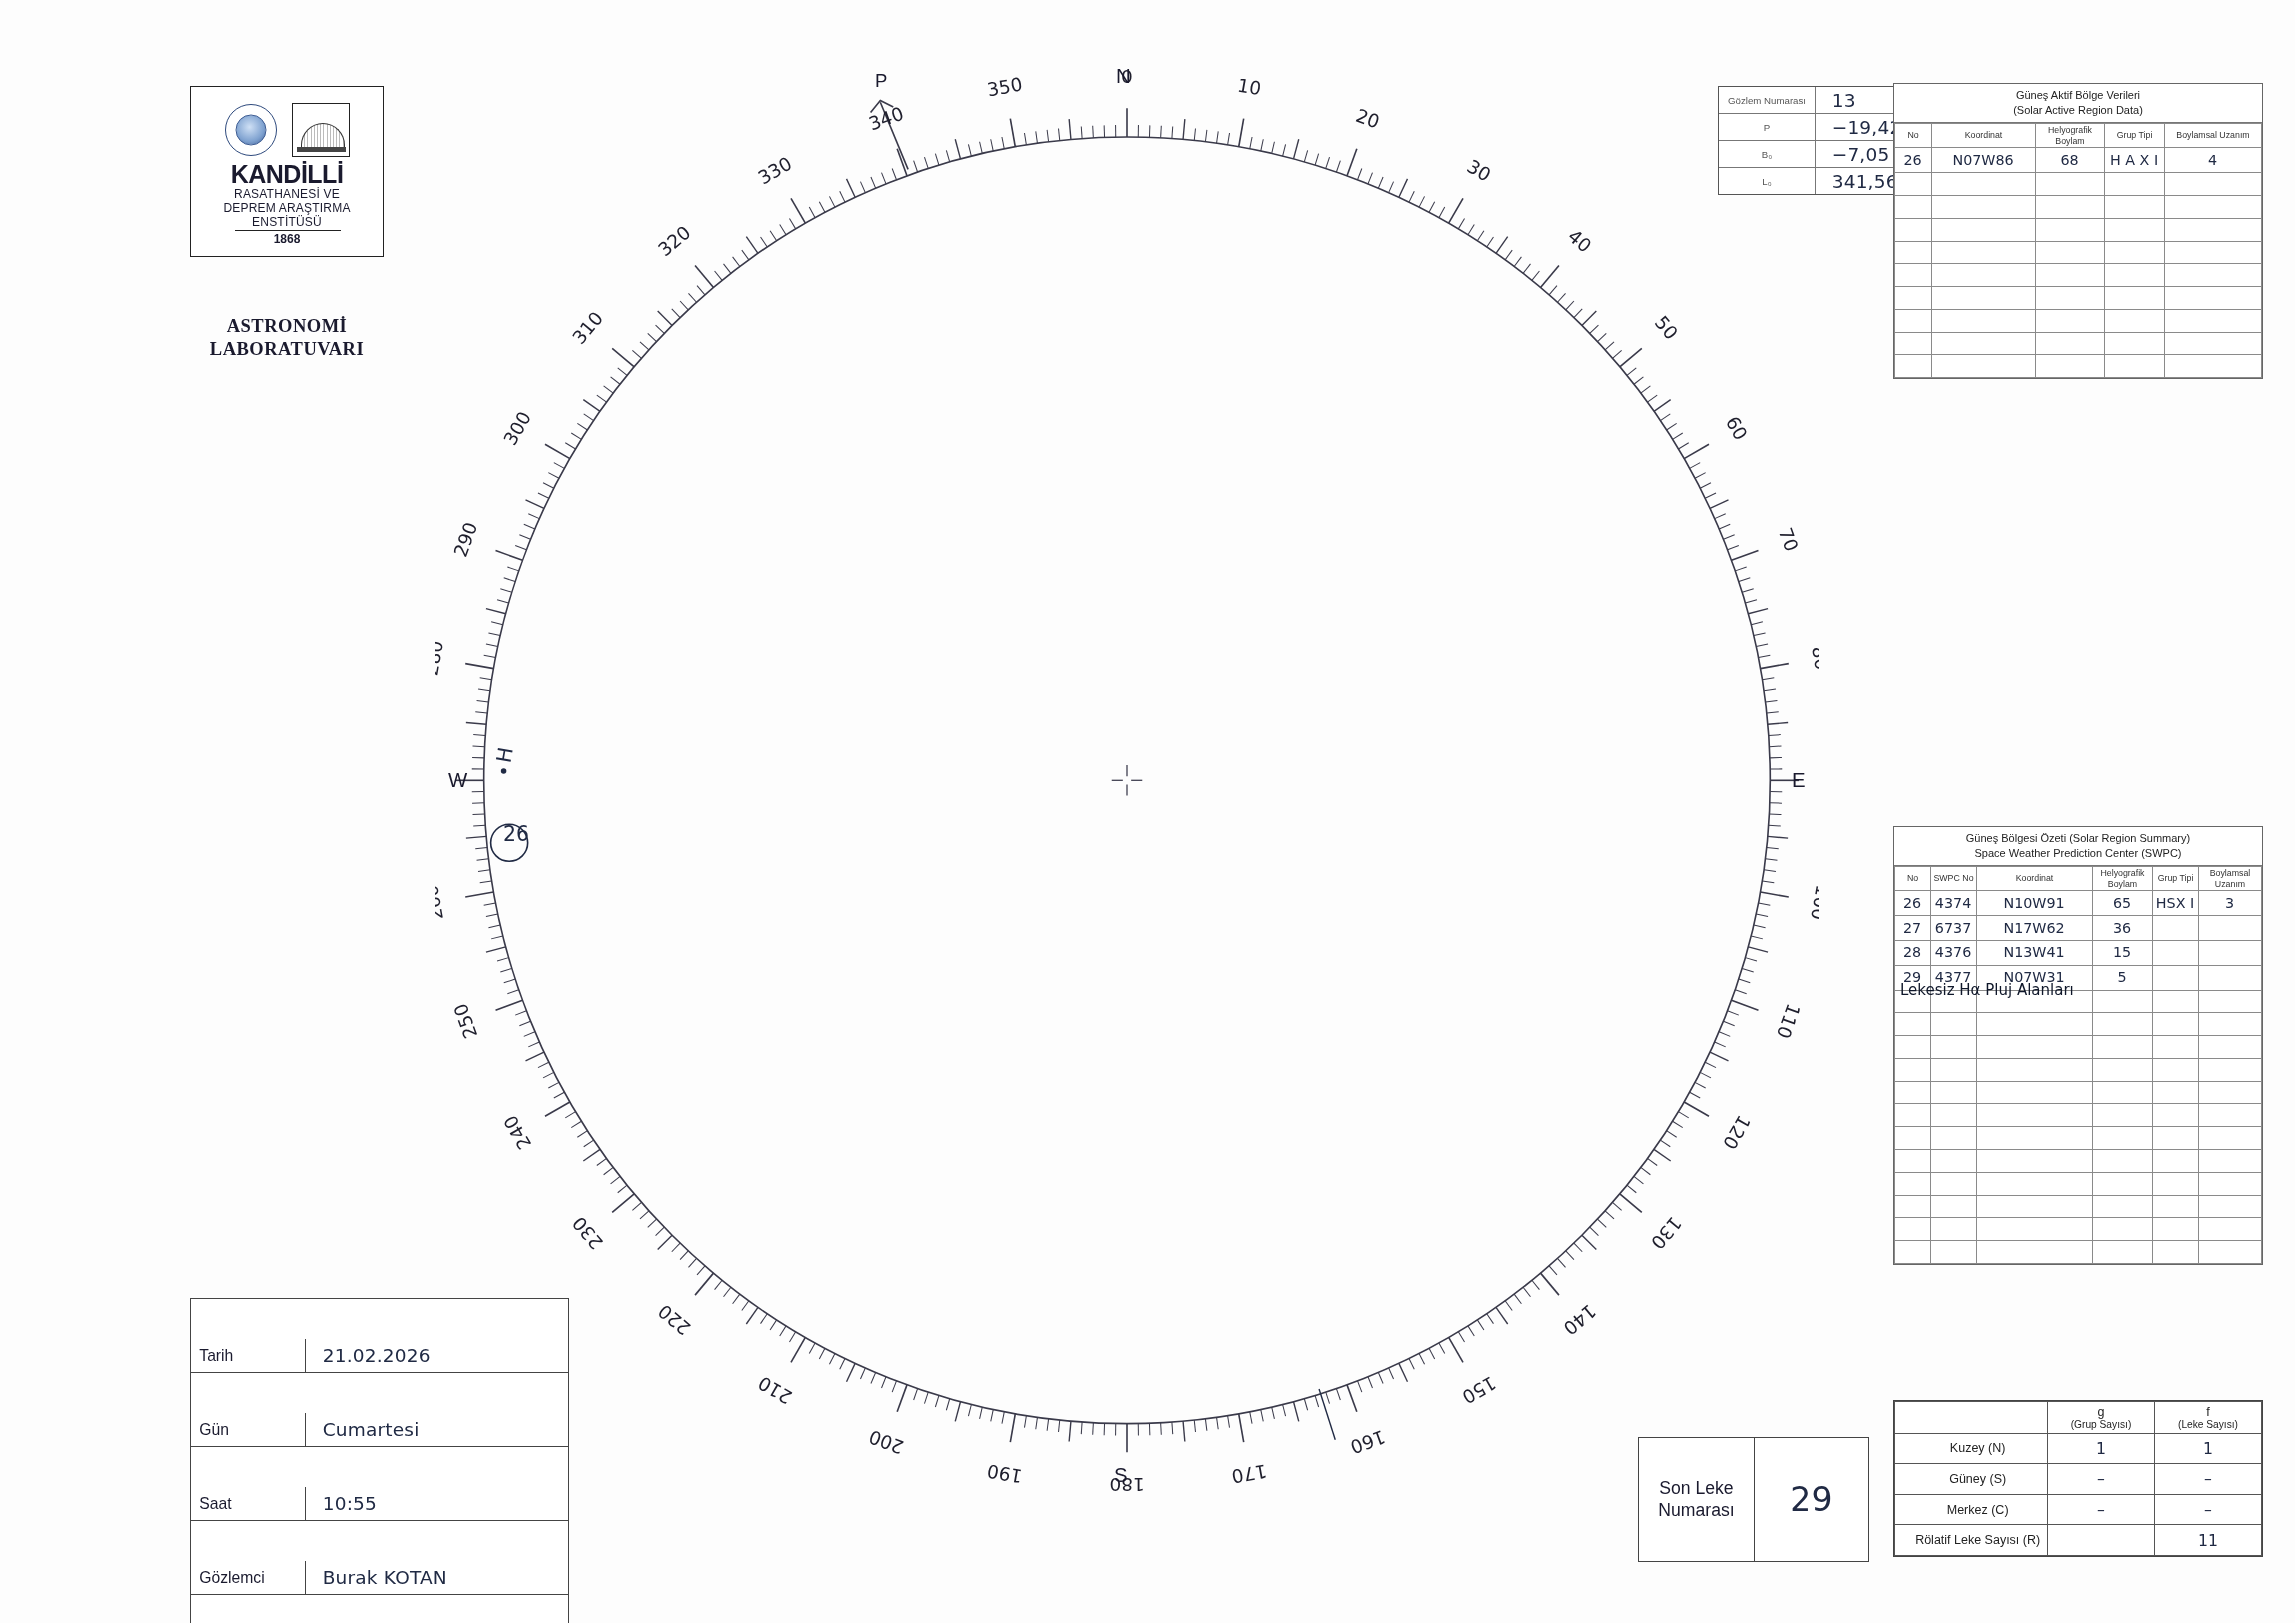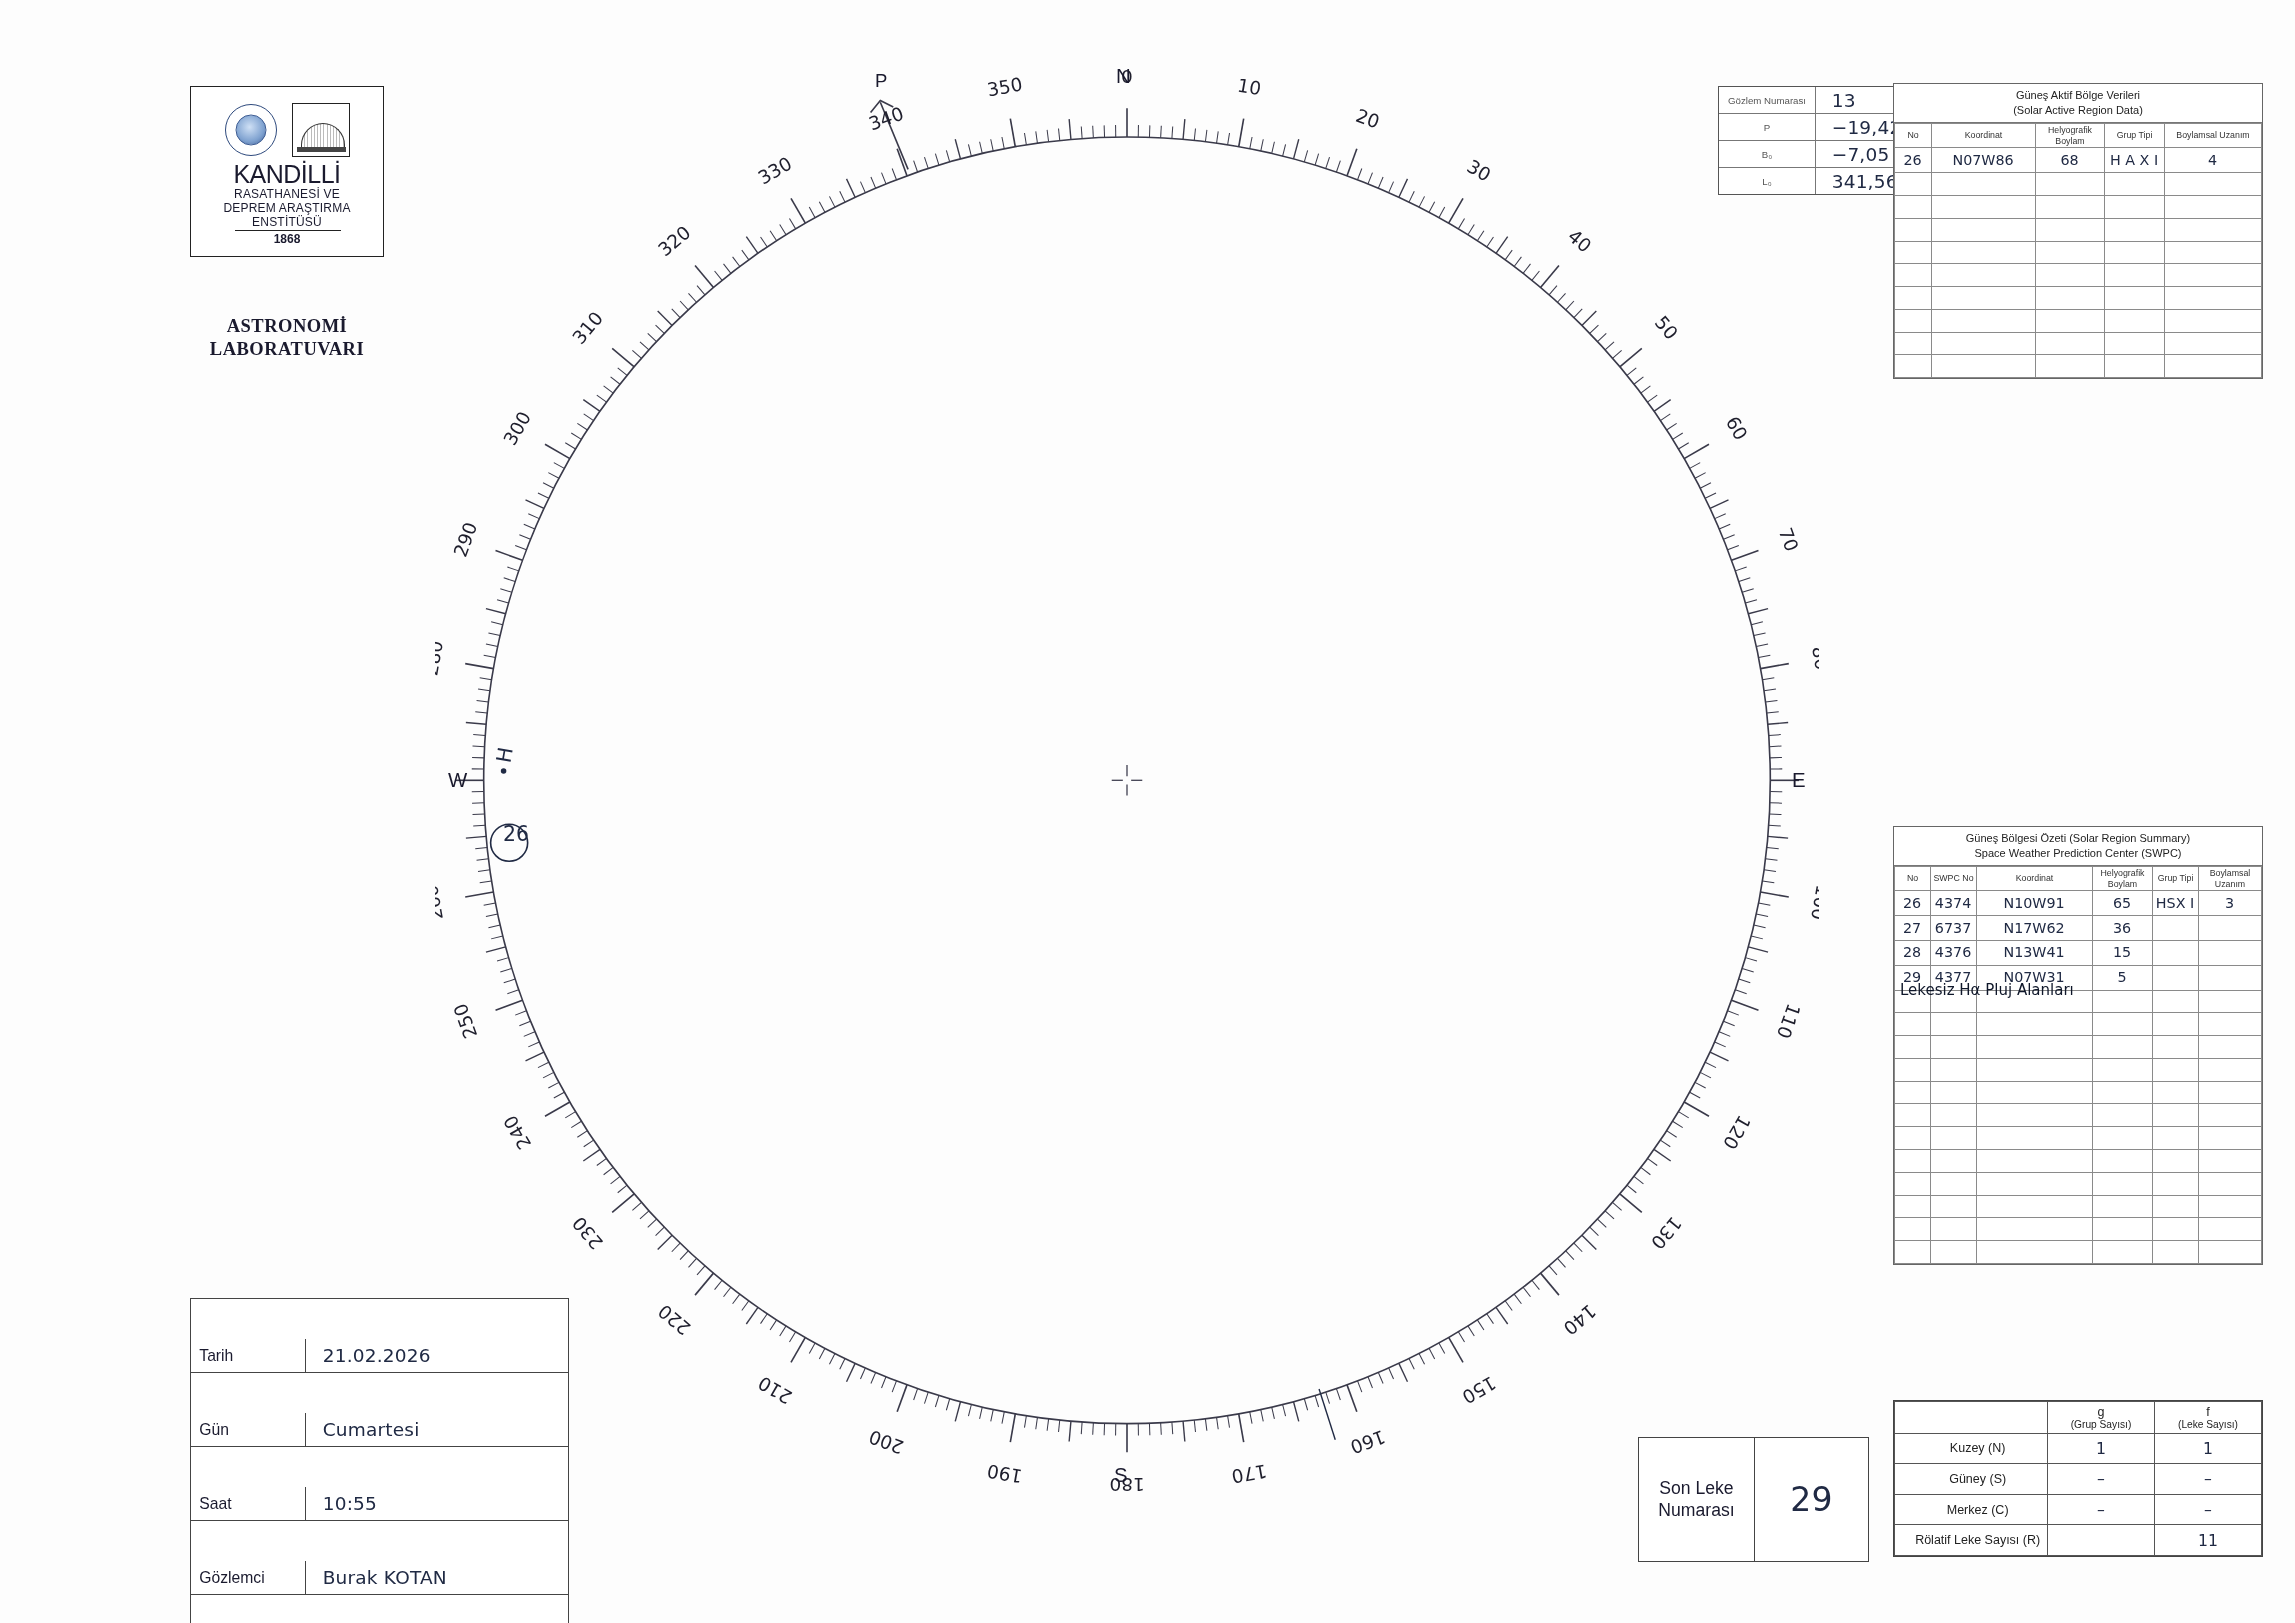--- a/index.html
+++ b/index.html
@@ -77,21 +77,21 @@
   }
   .emblem-square .base {
     position: absolute; left: 3.7px; bottom: 3.7px;
     width: 49px; height: 4.6px;
     background: #444;
   }
   .logo-title {
     position: absolute; left: 0; top: 73px;
     width: 100%;
     text-align: center;
-    font-weight: normal;
+    font-weight: bold;
     font-size: 25px;
     letter-spacing: -0.5px;
     font-family: "Liberation Sans", sans-serif;
   }
   .logo-sub1, .logo-sub2, .logo-sub3 {
     position: absolute; left: 0; width: 100%;
     text-align: center;
     font-size: 12px;
     letter-spacing: 0.2px;
   }

